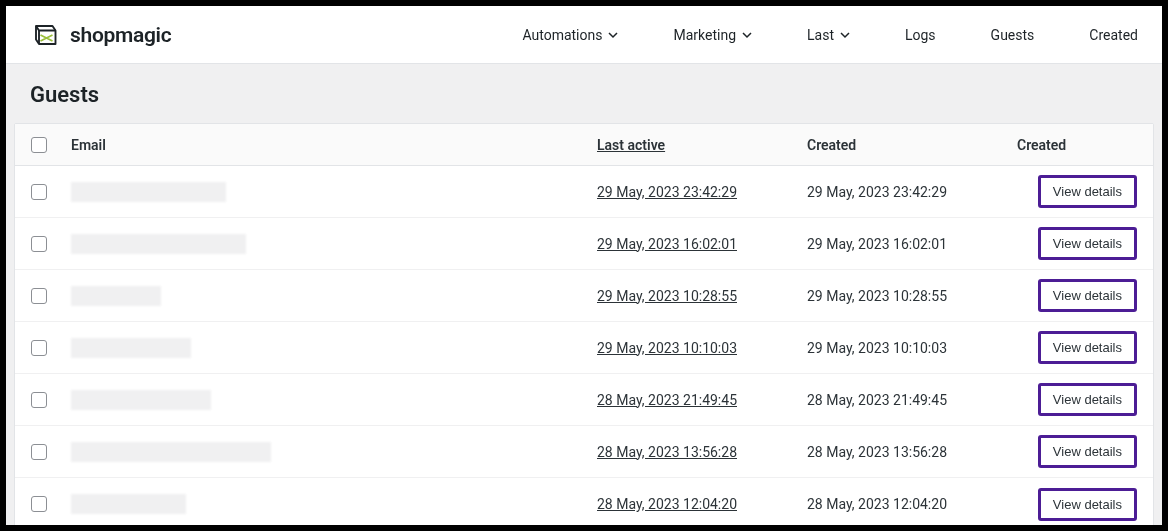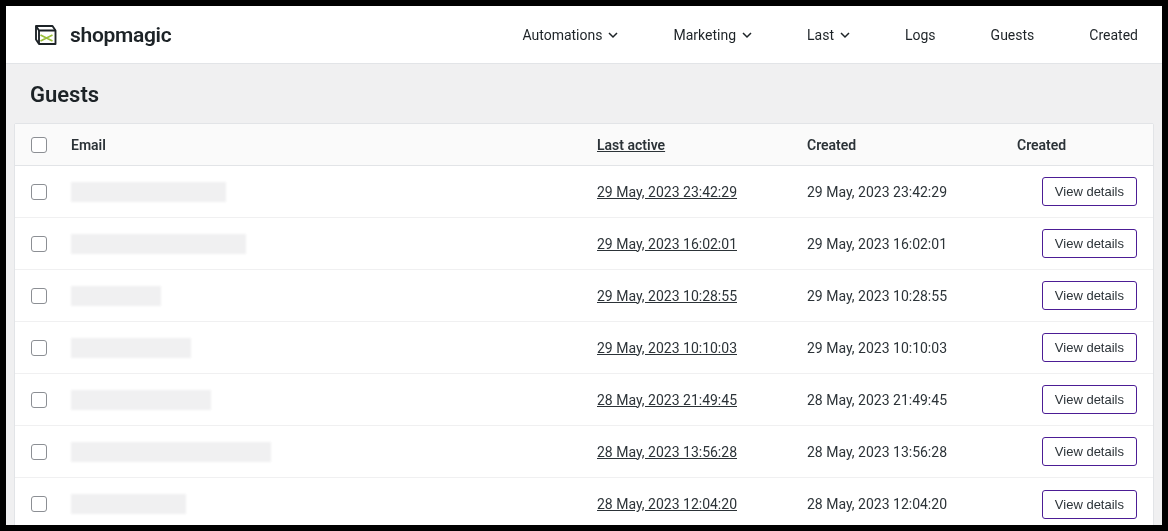--- a/index.html
+++ b/index.html
@@ -110,21 +110,21 @@
     background: #fff;
     cursor: pointer;
   }
   .redact {
     background: #f0f0f1;
     height: 20px;
     border-radius: 0;
     filter: blur(1px);
   }
   .btn {
-    border: 1px solid #4c1d95;
+    border: 3px solid #4c1d95;
     background: #fff;
     color: #2c3338;
     font-size: 13px;
     padding: 6px 12px;
     border-radius: 3px;
     cursor: pointer;
     white-space: nowrap;
     text-align: right;
   }
 </style>

